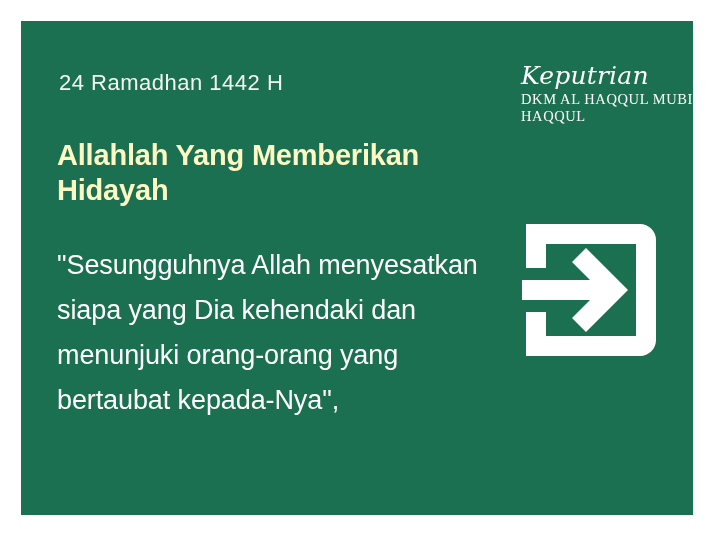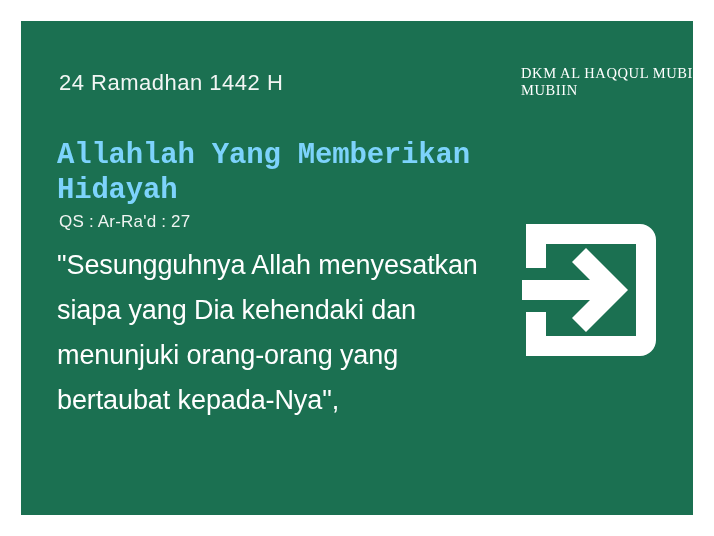--- a/index.html
+++ b/index.html
@@ -90,23 +90,22 @@
 
   
   #headline {
     position: absolute;
     left: 36px;
     top: 117px;
     width: 420px;
     font-size: 29px;
     font-weight: bold;
     line-height: 35px;
-    color: #7dd3fc;
+    color: #fef9c3;
     letter-spacing: -0.2px;
-    font-family: Liberation Mono, monospace;
   }
 
   
   #reference {
     position: absolute;
     left: 38px;
     top: 191px;
     font-size: 17px;
     font-weight: 400;
     color: #f0f4f2;
@@ -141,29 +140,29 @@
 <body>
 
 <div id="slide">
 
   <div id="date-line">24 Ramadhan 1442 H</div>
 
   <div id="brand">
 
 
     <div id="brand-text">
+      <div id="brand-script">Keputrian</div>
       <div id="brand-sub1">DKM AL HAQQUL MUBIIN</div>
-      <div id="brand-sub2">MUBIIN</div>
+      <div id="brand-sub2">HAQQUL</div>
     </div>
 
   </div>
 
   <div id="headline">Allahlah Yang Memberikan Hidayah</div>
 
-  <div id="reference">QS : Ar-Ra'd : 27</div>
 
   <div id="quote">"Sesungguhnya Allah menyesatkan siapa yang Dia kehendaki dan menunjuki orang-orang yang bertaubat kepada-Nya",</div>
 
   <div id="enter-icon">
     <svg width="170" height="172" viewBox="0 0 170 172" xmlns="http://www.w3.org/2000/svg">
 
       <path d="M46 20
                L140 20
                A16 16 0 0 1 156 36
                L156 136

